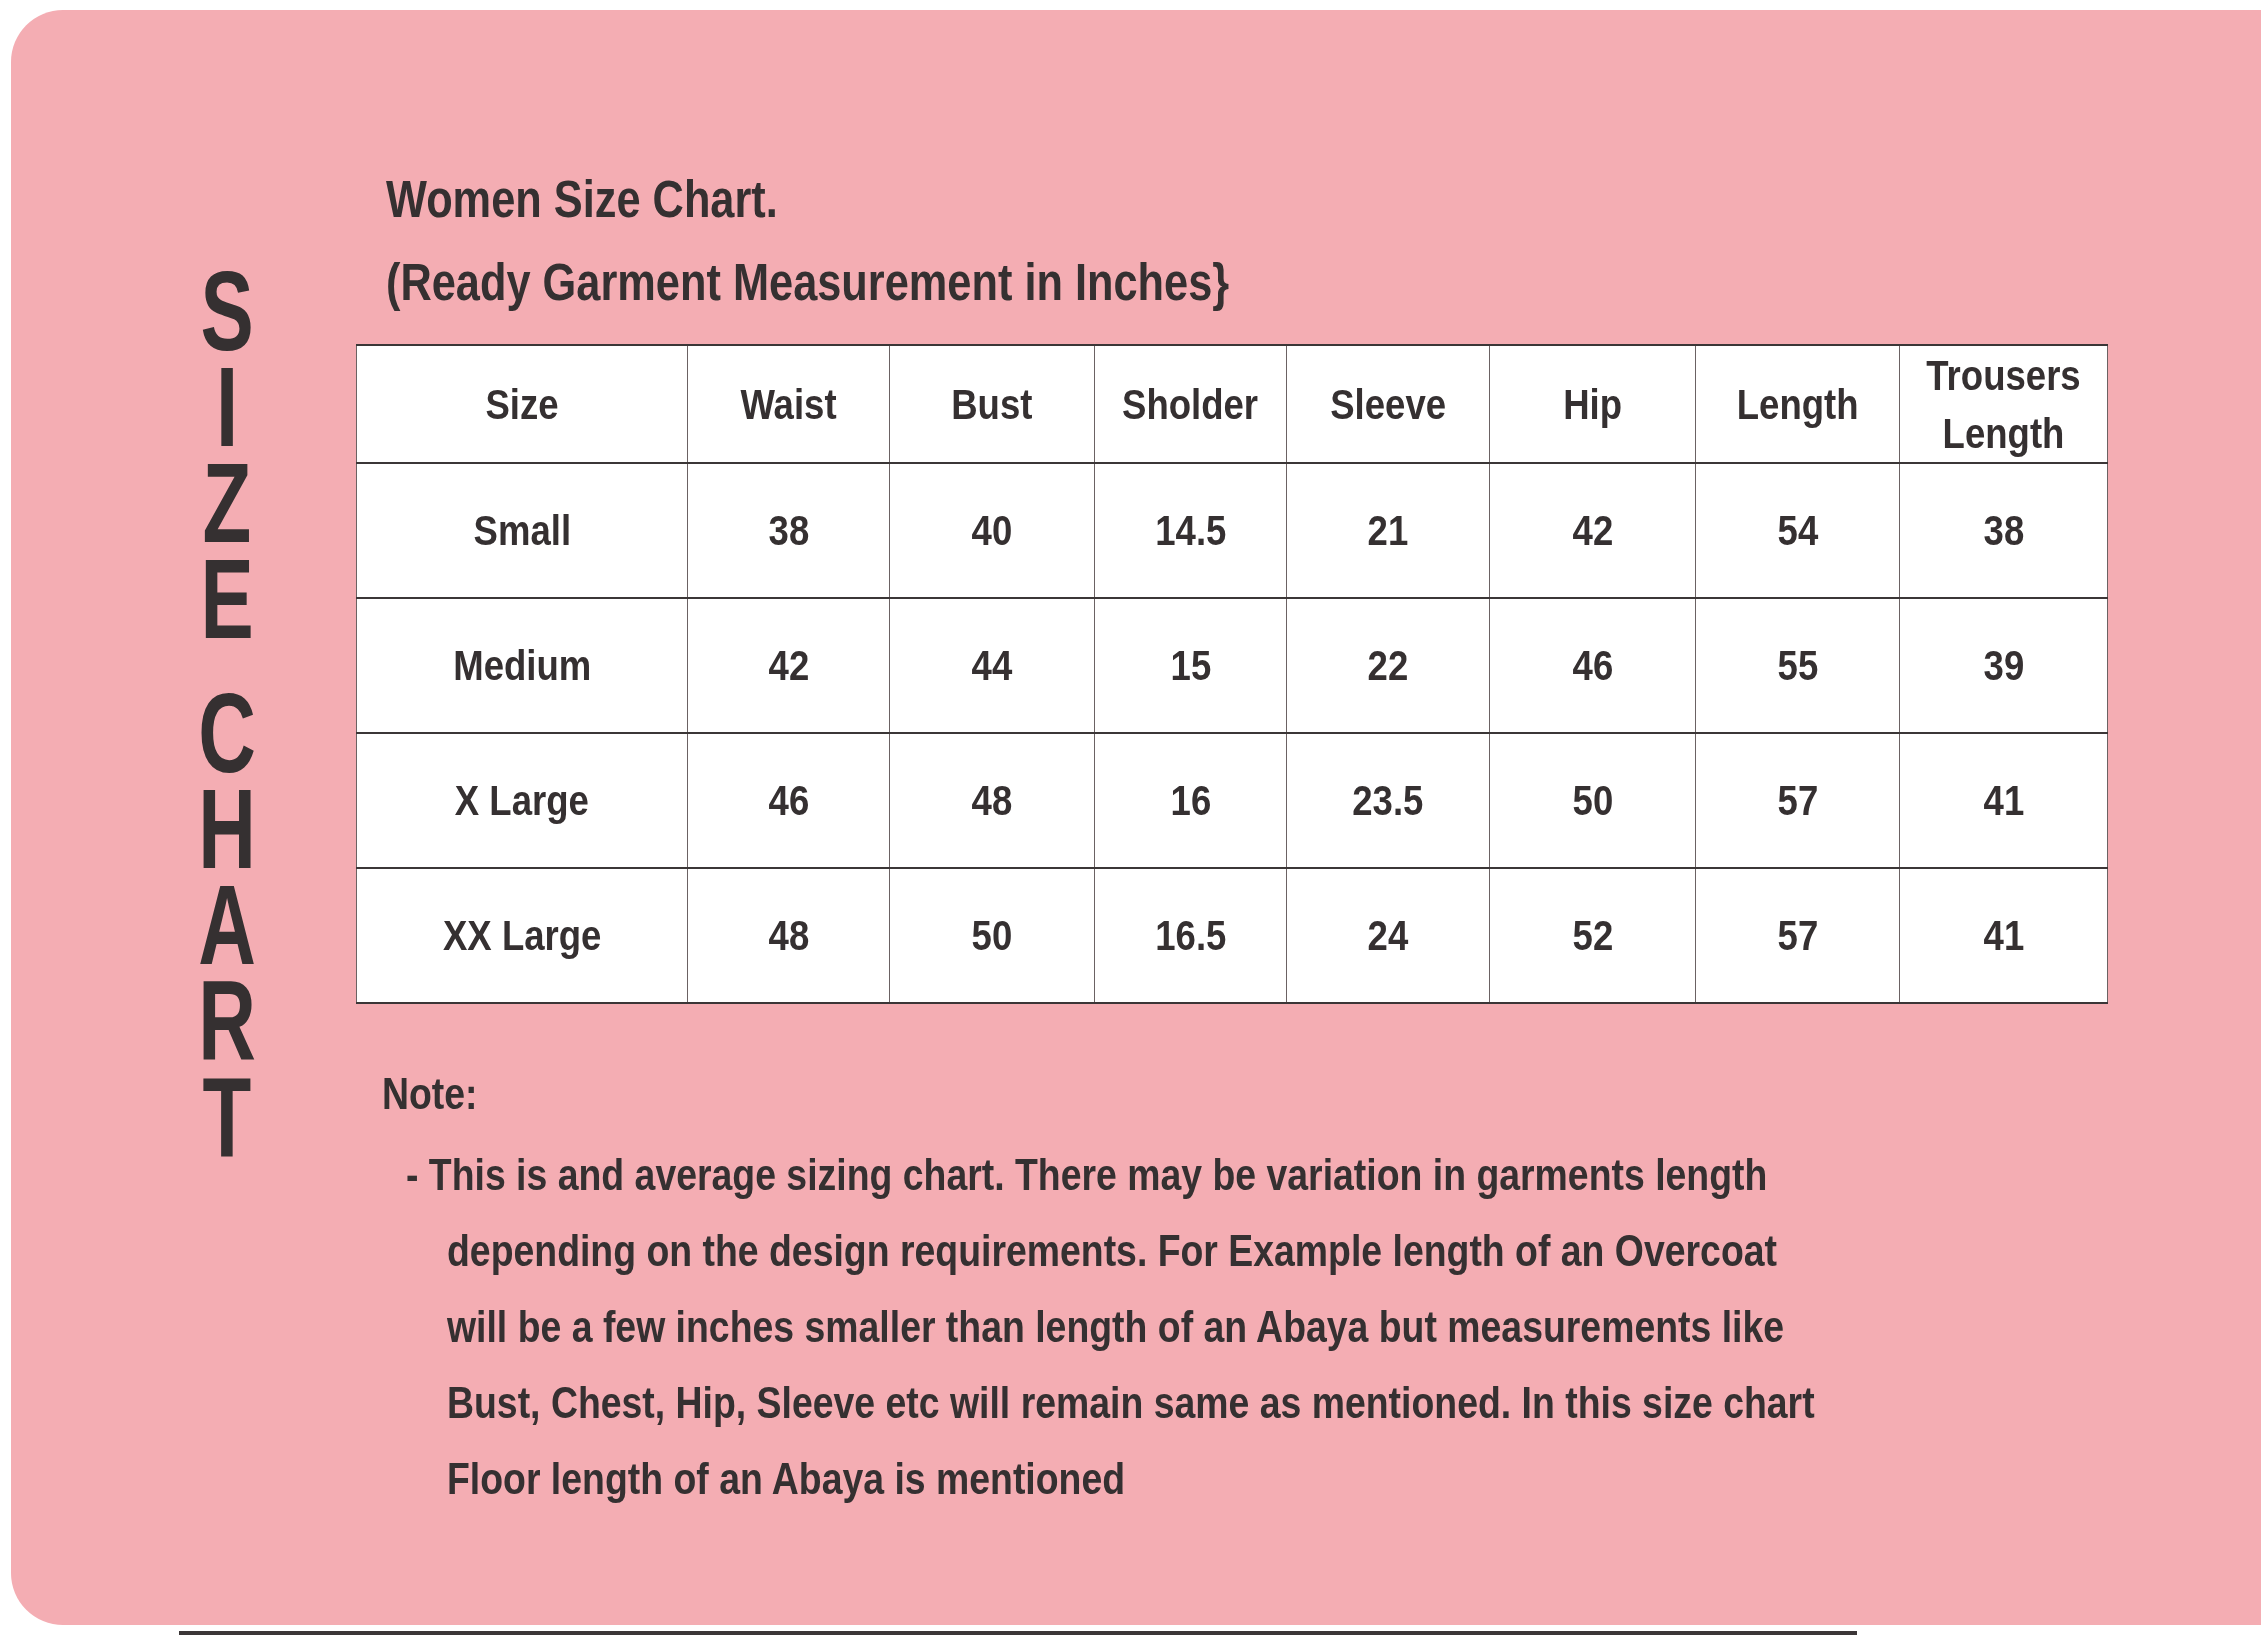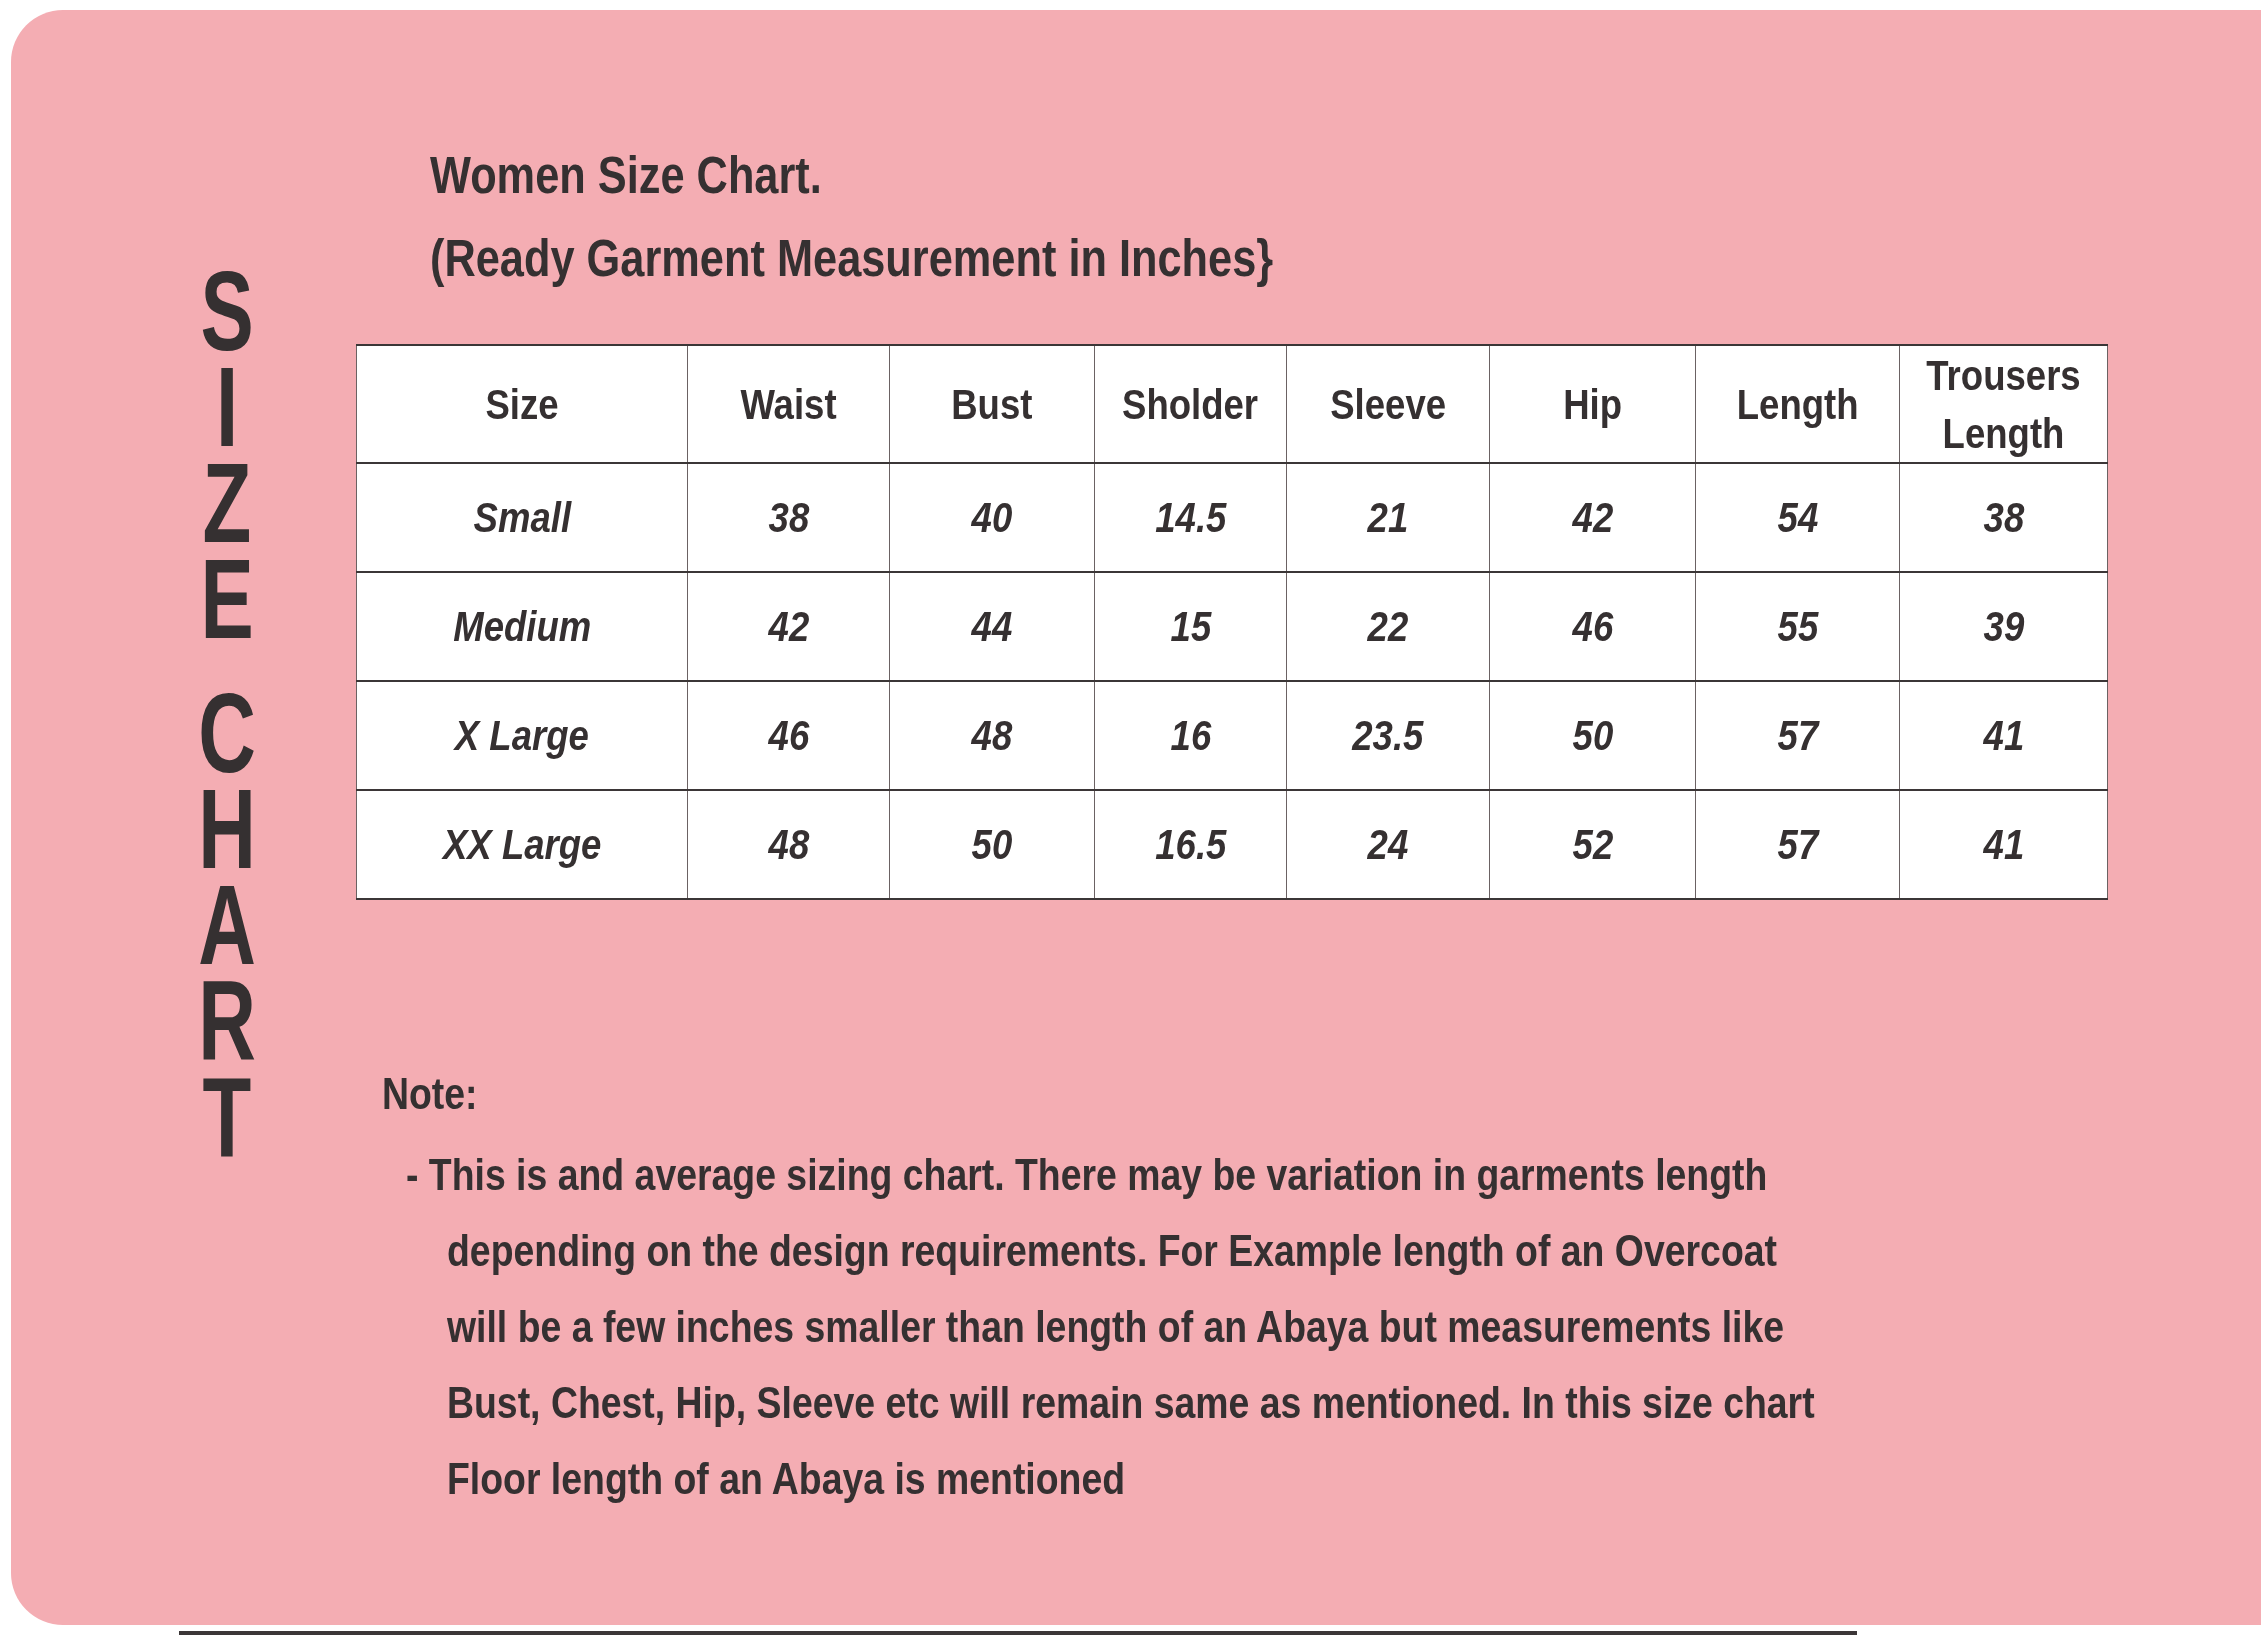--- a/index.html
+++ b/index.html
@@ -36,40 +36,40 @@
   .vletter{
     width:72px;height:96px;
     display:flex;align-items:center;justify-content:center;
     font-size:114px;line-height:1;
     transform:scaleX(0.70);
   }
   .vletter.gap{margin-top:38px;}
 
   
   .title{position:absolute;left:375px;top:136px;font-size:51px;}
-  .title-line{height:83px;display:flex;align-items:flex-start;margin-left:44px;}
+  .title-line{height:83px;display:flex;align-items:flex-end;}
 
   
   table.size-table{
     position:absolute;left:345px;top:334px;
     width:1750px;
     border-collapse:collapse;table-layout:fixed;
   }
   table.size-table td{
     background:var(--cell-bg);
     border-left:1.4px solid var(--table-line-light);
     border-right:1.4px solid var(--table-line-light);
     border-top:2.7px solid var(--table-line-heavy);
     border-bottom:2.7px solid var(--table-line-heavy);
     text-align:center;vertical-align:middle;
     font-size:43px;
     padding:0;
   }
   table.size-table tr.head td{height:111px;}
-  table.size-table tr.row td{height:109px;font-style:italic;}
+  table.size-table tr.row td{height:135px;}
   td .cond{transform-origin:center center;}
   td.small-head{font-size:36px;line-height:58px;}
   td.small-head .cond{white-space:normal;}
 
   
   .note{position:absolute;left:371px;top:1041px;font-size:44px;}
   .note-label{height:86px;display:flex;align-items:center;}
   .note-line{height:76px;display:flex;align-items:center;padding-left:65px;}
   .note-line.hang{padding-left:24.4px;}
 

